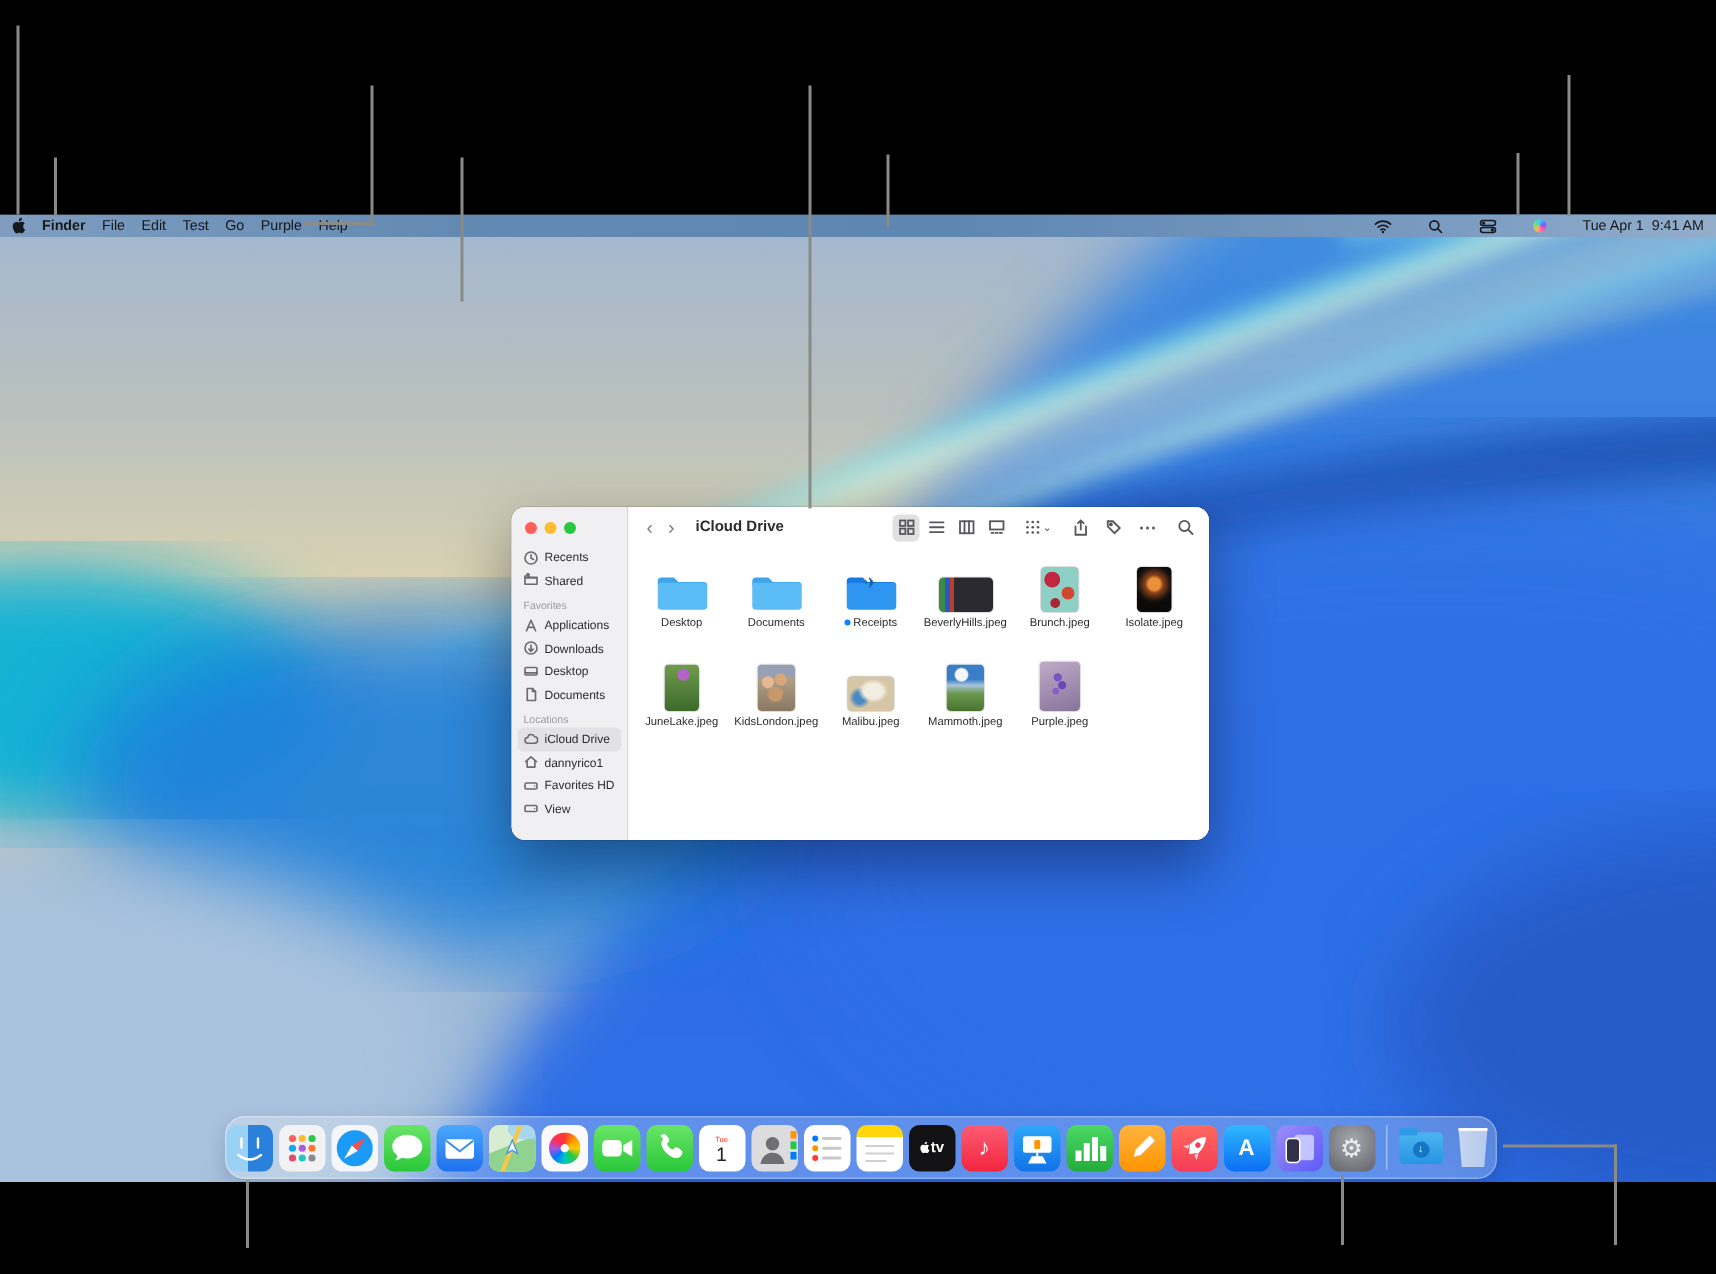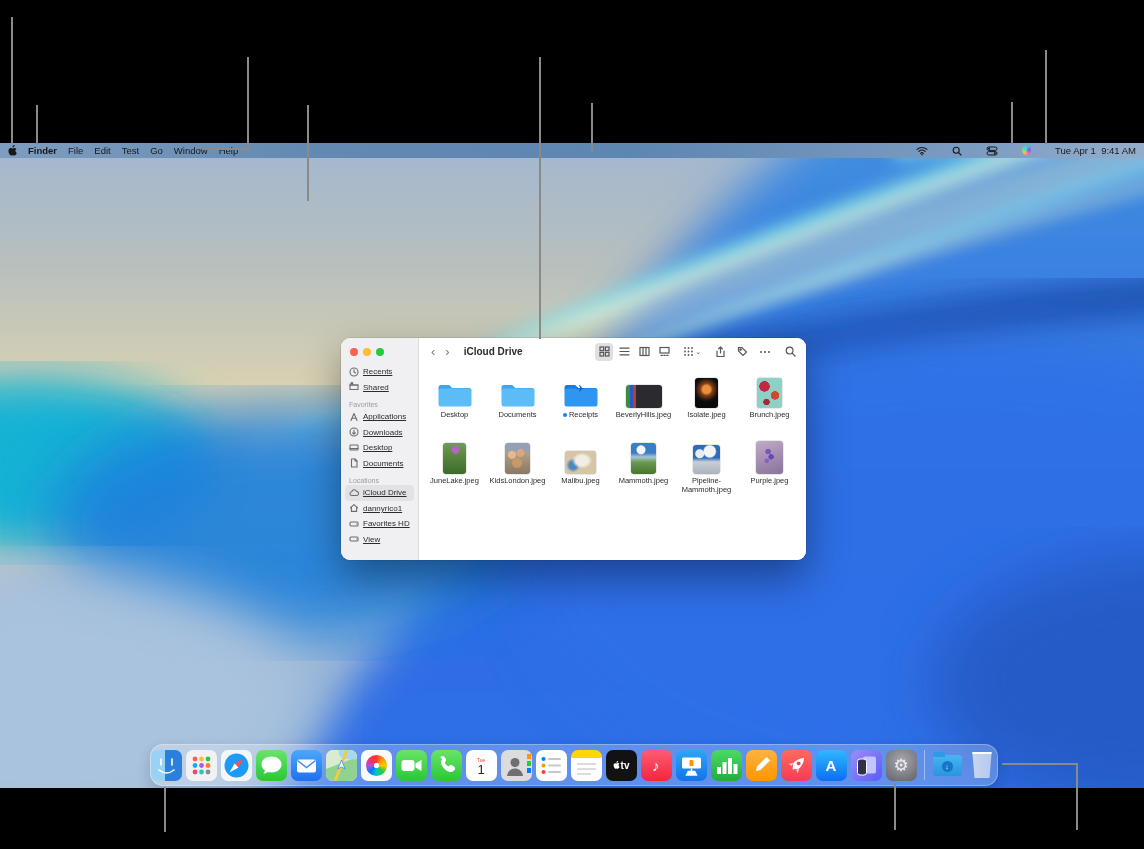--- a/index.html
+++ b/index.html
@@ -26,21 +26,21 @@
   .cv{width:2px;} .ch{height:2px;}
 
   
   .fwindow{position:absolute;left:341px;top:195px;width:465px;height:222px;border-radius:9px;
     background:#fff;box-shadow:0 18px 42px rgba(0,0,20,.4),0 0 0 .5px rgba(0,0,0,.15);display:flex;overflow:hidden;z-index:6;}
   .sidebar{width:78px;flex:none;background:rgba(239,239,242,.97);border-right:1px solid #dadadd;
     padding-top:8px;box-sizing:border-box;}
   .traffic{display:flex;gap:5px;padding:2px 0 8px 9px;}
   .tl{width:8px;height:8px;border-radius:50%;}
   .sb-item{display:flex;align-items:center;gap:4px;height:15.5px;margin:0 4px;padding:0 4px;border-radius:4px;
-    font-size:8px;color:#2b2b2e;white-space:nowrap;text-decoration:underline;}
+    font-size:8px;color:#2b2b2e;white-space:nowrap;}
   .sb-item.sel{background:#e2e2e6;}
   .sb-head{font-size:7px;color:#9b9ba0;margin:6px 8px 1px;}
   .sb-ic{flex:none;display:inline-flex;width:10px;justify-content:center;color:#6b6b70;}
   .sb-ic svg{stroke:#6b6b70;fill:none;stroke-width:1.1;stroke-linecap:round;stroke-linejoin:round;}
 
   .content{flex:1;display:flex;flex-direction:column;background:#fff;}
   .toolbar{height:27px;flex:none;display:flex;align-items:center;padding:0 10px 0 12px;}
   .navbtns{display:flex;align-items:center;gap:10px;color:#7d7d82;font-size:13px;}
   .fw-title{font-size:10px;font-weight:bold;color:#2b2b2e;margin-left:14px;}
   .tb-spacer{flex:1;}
@@ -200,21 +200,21 @@
         <span class="mb-ico">
           <svg width="9" height="11" viewBox="0 0 14 17">
               <path fill="#17181a" d="M11.52 9.05c.02 2.38 2.09 3.17 2.11 3.18-.02.06-.33 1.13-1.09 2.24-.65.96-1.33 1.91-2.4 1.93-1.05.02-1.39-.62-2.59-.62-1.2 0-1.58.6-2.57.64-1.03.04-1.82-1.03-2.48-1.99C1.05 12.48.01 8.91 1.4 6.5c.69-1.2 1.92-1.96 3.26-1.98 1.02-.02 1.98.68 2.6.68.61 0 1.78-.84 3-.72.51.02 1.95.21 2.88 1.57-.07.05-1.72 1.01-1.62 3zM9.54 2.81c.55-.74 1.03-1.85.85-2.92-1 .08-2.03.67-2.6 1.3-.51.62-.99 1.76-.81 2.82 1.07.08 2-.54 2.56-1.2z"></path>
             </svg>
         </span>
         <span class="menu-item m-bold">Finder</span>
         <span class="menu-item">File</span>
         <span class="menu-item">Edit</span>
         <span class="menu-item">Test</span>
         <span class="menu-item">Go</span>
-        <span class="menu-item">Window</span>
+        <span class="menu-item">Purple</span>
         <span class="menu-item">Help</span>
       </div>
       <div class="mb-right">
         <span class="mb-ico">
           <svg width="12" height="10" viewBox="0 0 12 10" fill="none" stroke="#17181a" stroke-width="1.1" stroke-linecap="round">
             <path d="M1 3.4a7.4 7.4 0 0 1 10 0"></path>
               <path d="M2.8 5.4a4.7 4.7 0 0 1 6.4 0"></path>
               <path d="M4.6 7.3a2.1 2.1 0 0 1 2.8 0"></path>
               <circle cx="6" cy="8.7" r=".8" fill="#17181a" stroke="none"></circle>
           </svg>
@@ -451,32 +451,32 @@
             <span class="flabel"><span class="bluedot"></span><span>Receipts</span></span>
           </div>
           <div class="fcell">
             <span class="fthumb">
                 <span class="thumb t-beverly"></span>
               </span>
             <span class="flabel">BeverlyHills.jpeg</span>
           </div>
           <div class="fcell">
             <span class="fthumb">
+                <span class="thumb t-brunch"></span>
+              </span>
+            <span class="flabel">Brunch.jpeg</span>
+          </div>
+          <div class="fcell">
+            <span class="fthumb">
                 <span class="thumb t-isolate"></span>
               </span>
             <span class="flabel">Isolate.jpeg</span>
           </div>
           <div class="fcell">
             <span class="fthumb">
-                <span class="thumb t-brunch"></span>
-              </span>
-            <span class="flabel">Brunch.jpeg</span>
-          </div>
-          <div class="fcell">
-            <span class="fthumb">
                 <span class="thumb t-junelake"></span>
               </span>
             <span class="flabel">JuneLake.jpeg</span>
           </div>
           <div class="fcell">
             <span class="fthumb">
                 <span class="thumb t-kidslondon"></span>
               </span>
             <span class="flabel">KidsLondon.jpeg</span>
           </div>
@@ -484,26 +484,20 @@
             <span class="fthumb">
                 <span class="thumb t-malibu"></span>
               </span>
             <span class="flabel">Malibu.jpeg</span>
           </div>
           <div class="fcell">
             <span class="fthumb">
                 <span class="thumb t-mammoth"></span>
               </span>
             <span class="flabel">Mammoth.jpeg</span>
-          </div>
-          <div class="fcell">
-            <span class="fthumb">
-                <span class="thumb t-pipeline"></span>
-              </span>
-            <span class="flabel">Pipeline-Mammoth.jpeg</span>
           </div>
           <div class="fcell">
             <span class="fthumb">
                 <span class="thumb t-purple"></span>
               </span>
             <span class="flabel">Purple.jpeg</span>
           </div>
         </div>
       </div>
     </div>

